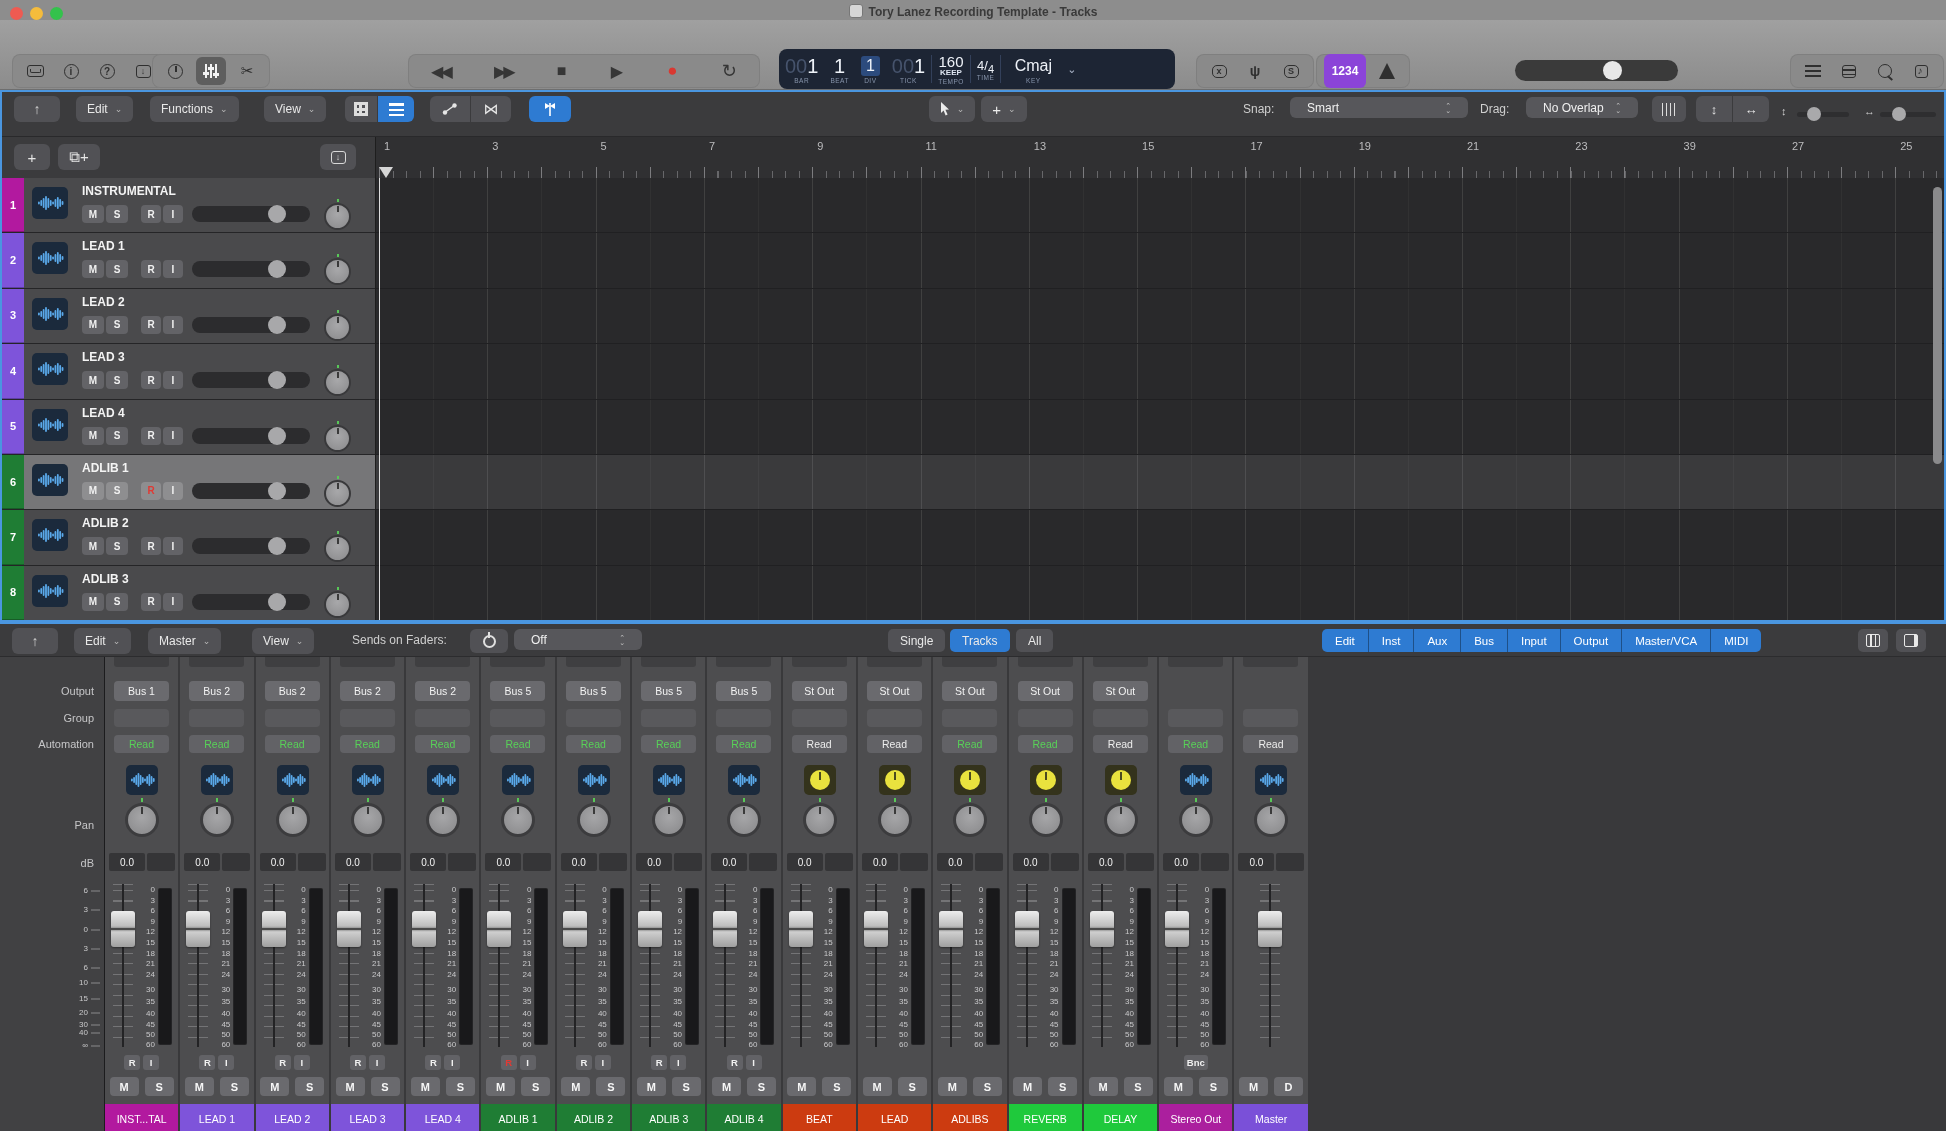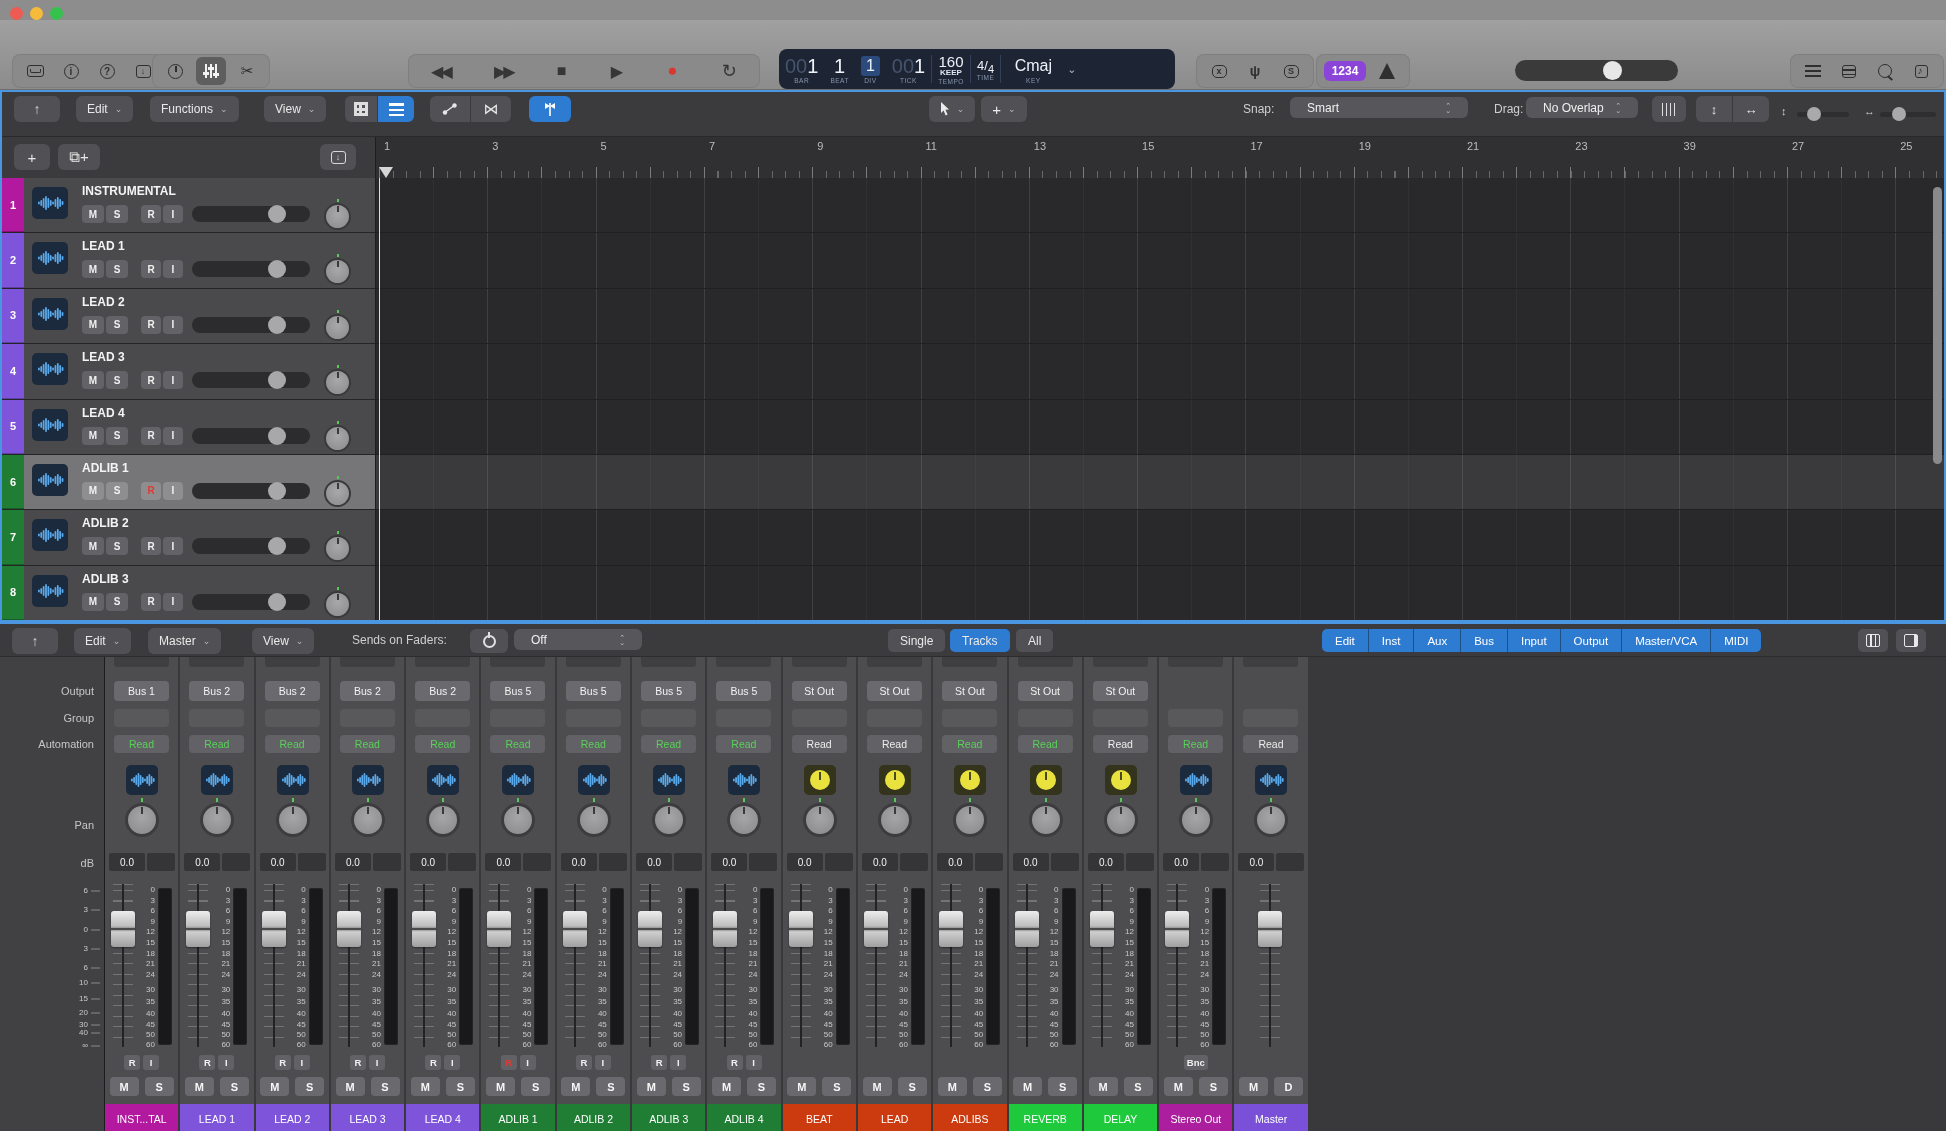--- a/index.html
+++ b/index.html
@@ -37,21 +37,21 @@
   .lcd-cell { display:flex; flex-direction:column; align-items:center; justify-content:center; padding:2px 6px 1px; }
   .lcd-val { font-size:20px; font-weight:500; line-height:20px; white-space:nowrap; }
   .lcd-dim { color:#46536c; }
   .lcd-lab { font-size:6.5px; color:#8794ab; letter-spacing:.5px; margin-top:1px; }
   .lcd-sep { width:1px; background:#33405a; margin:6px 0; }
   .divbox { background:#2c4b7d; border-radius:3px; padding:0 5px; }
   .keep { font-size:8px; font-weight:bold; color:#dfe6f2; line-height:8px; }
   .tsig { font-size:13px; font-weight:500; }
   .tsig .den { font-size:11px; position:relative; top:3px; }
   .lcd-chev { display:flex; align-items:center; padding:0 8px 0 2px; color:#aab4c8; font-size:11px; }
-  .purple-btn { width:42px; height:20px; background:#8b44d8; border-radius:6px; color:#fff; font-size:12px; font-weight:bold;
+  .purple-btn { width:42px; height:34px; background:#8b44d8; border-radius:6px; color:#fff; font-size:12px; font-weight:bold;
     display:flex; align-items:center; justify-content:center; }
   .metro { width:0; height:0; border-left:8px solid transparent; border-right:8px solid transparent; border-bottom:16px solid #2f2f2f; }
   .vslider { position:absolute; left:1515px; top:40px; width:163px; height:21px; background:#3a3a3a; border-radius:11px; }
   .vslider .knob { position:absolute; left:88px; top:1px; width:19px; height:19px; border-radius:50%; background:#e8e8e8; }
   .lines-ic { width:16px; height:12px; background:repeating-linear-gradient(#2f2f2f 0 2px, transparent 2px 5px); }
   .note-ic { width:14px; height:13px; border:1.5px solid #2f2f2f; border-radius:3px; background:repeating-linear-gradient(transparent 0 3px, #2f2f2f 3px 4.5px); }
   .loop-ic { width:14px; height:14px; border:1.5px solid #2f2f2f; border-radius:50%; position:relative; }
   .loop-ic:after { content:""; position:absolute; right:-2px; bottom:-2px; width:6px; height:2px; background:#2f2f2f; transform:rotate(40deg); }
   .media-ic { width:13px; height:13px; border:1.5px solid #2f2f2f; border-radius:3px; position:relative; }
   .media-ic:after { content:"♪"; position:absolute; left:2px; top:-1px; font-size:10px; color:#2f2f2f; }
@@ -186,20 +186,21 @@
   .namebar { position:absolute; left:0; top:447px; width:100%; height:29px; color:#fff; font-size:10.5px;
     display:flex; align-items:center; justify-content:center; white-space:nowrap; }
 </style>
 </head>
 <body>
 
 <div id="titlebar">
   <div class="tl" style="left:10px;background:#ee5b52;"></div>
   <div class="tl" style="left:30px;background:#f5bc3c;"></div>
   <div class="tl" style="left:50px;background:#34c24c;"></div>
+  <div id="title"><span class="doc-ic"></span><span>Tory Lanez Recording Template - Tracks</span></div>
 </div>
 
 <div id="toolbar">
   <div class="tgroup" style="left:12px;">
     <div class="tico">
         <span class="tray"></span>
       </div>
     <div class="tico">
         <span class="ring">i</span>
       </div>
@@ -356,21 +357,21 @@
     </div>
     <div class="hbtn" style="left:979px;width:46px;padding:0 8px;">
       <span style="font-size:15px;color:#ececec;">+</span>
         <span class="chev">⌄</span>
     </div>
     <span class="dlabel" style="left:1241px;">Snap:</span>
     <div class="ddown" style="left:1288px;width:178px;">
         <span>Smart</span>
         <span class="stepper">⌃<br>⌄</span>
       </div>
-    <span class="dlabel" style="left:1478px;margin-left:14px;">Drag:</span>
+    <span class="dlabel" style="left:1478px;">Drag:</span>
     <div class="ddown" style="left:1524px;width:112px;">
         <span>No Overlap</span>
         <span class="stepper">⌃<br>⌄</span>
       </div>
     <div class="hbtn icon-only" style="left:1650px;width:34px;">
       <span style="width:14px;height:13px;background:repeating-linear-gradient(90deg,#ddd 0 1.5px,transparent 1.5px 4px);"></span>
     </div>
     <div class="hbtn icon-only" style="left:1694px;width:36px;border-radius:6px 0 0 6px;font-size:13px;">
         <span>↕</span>
       </div>

